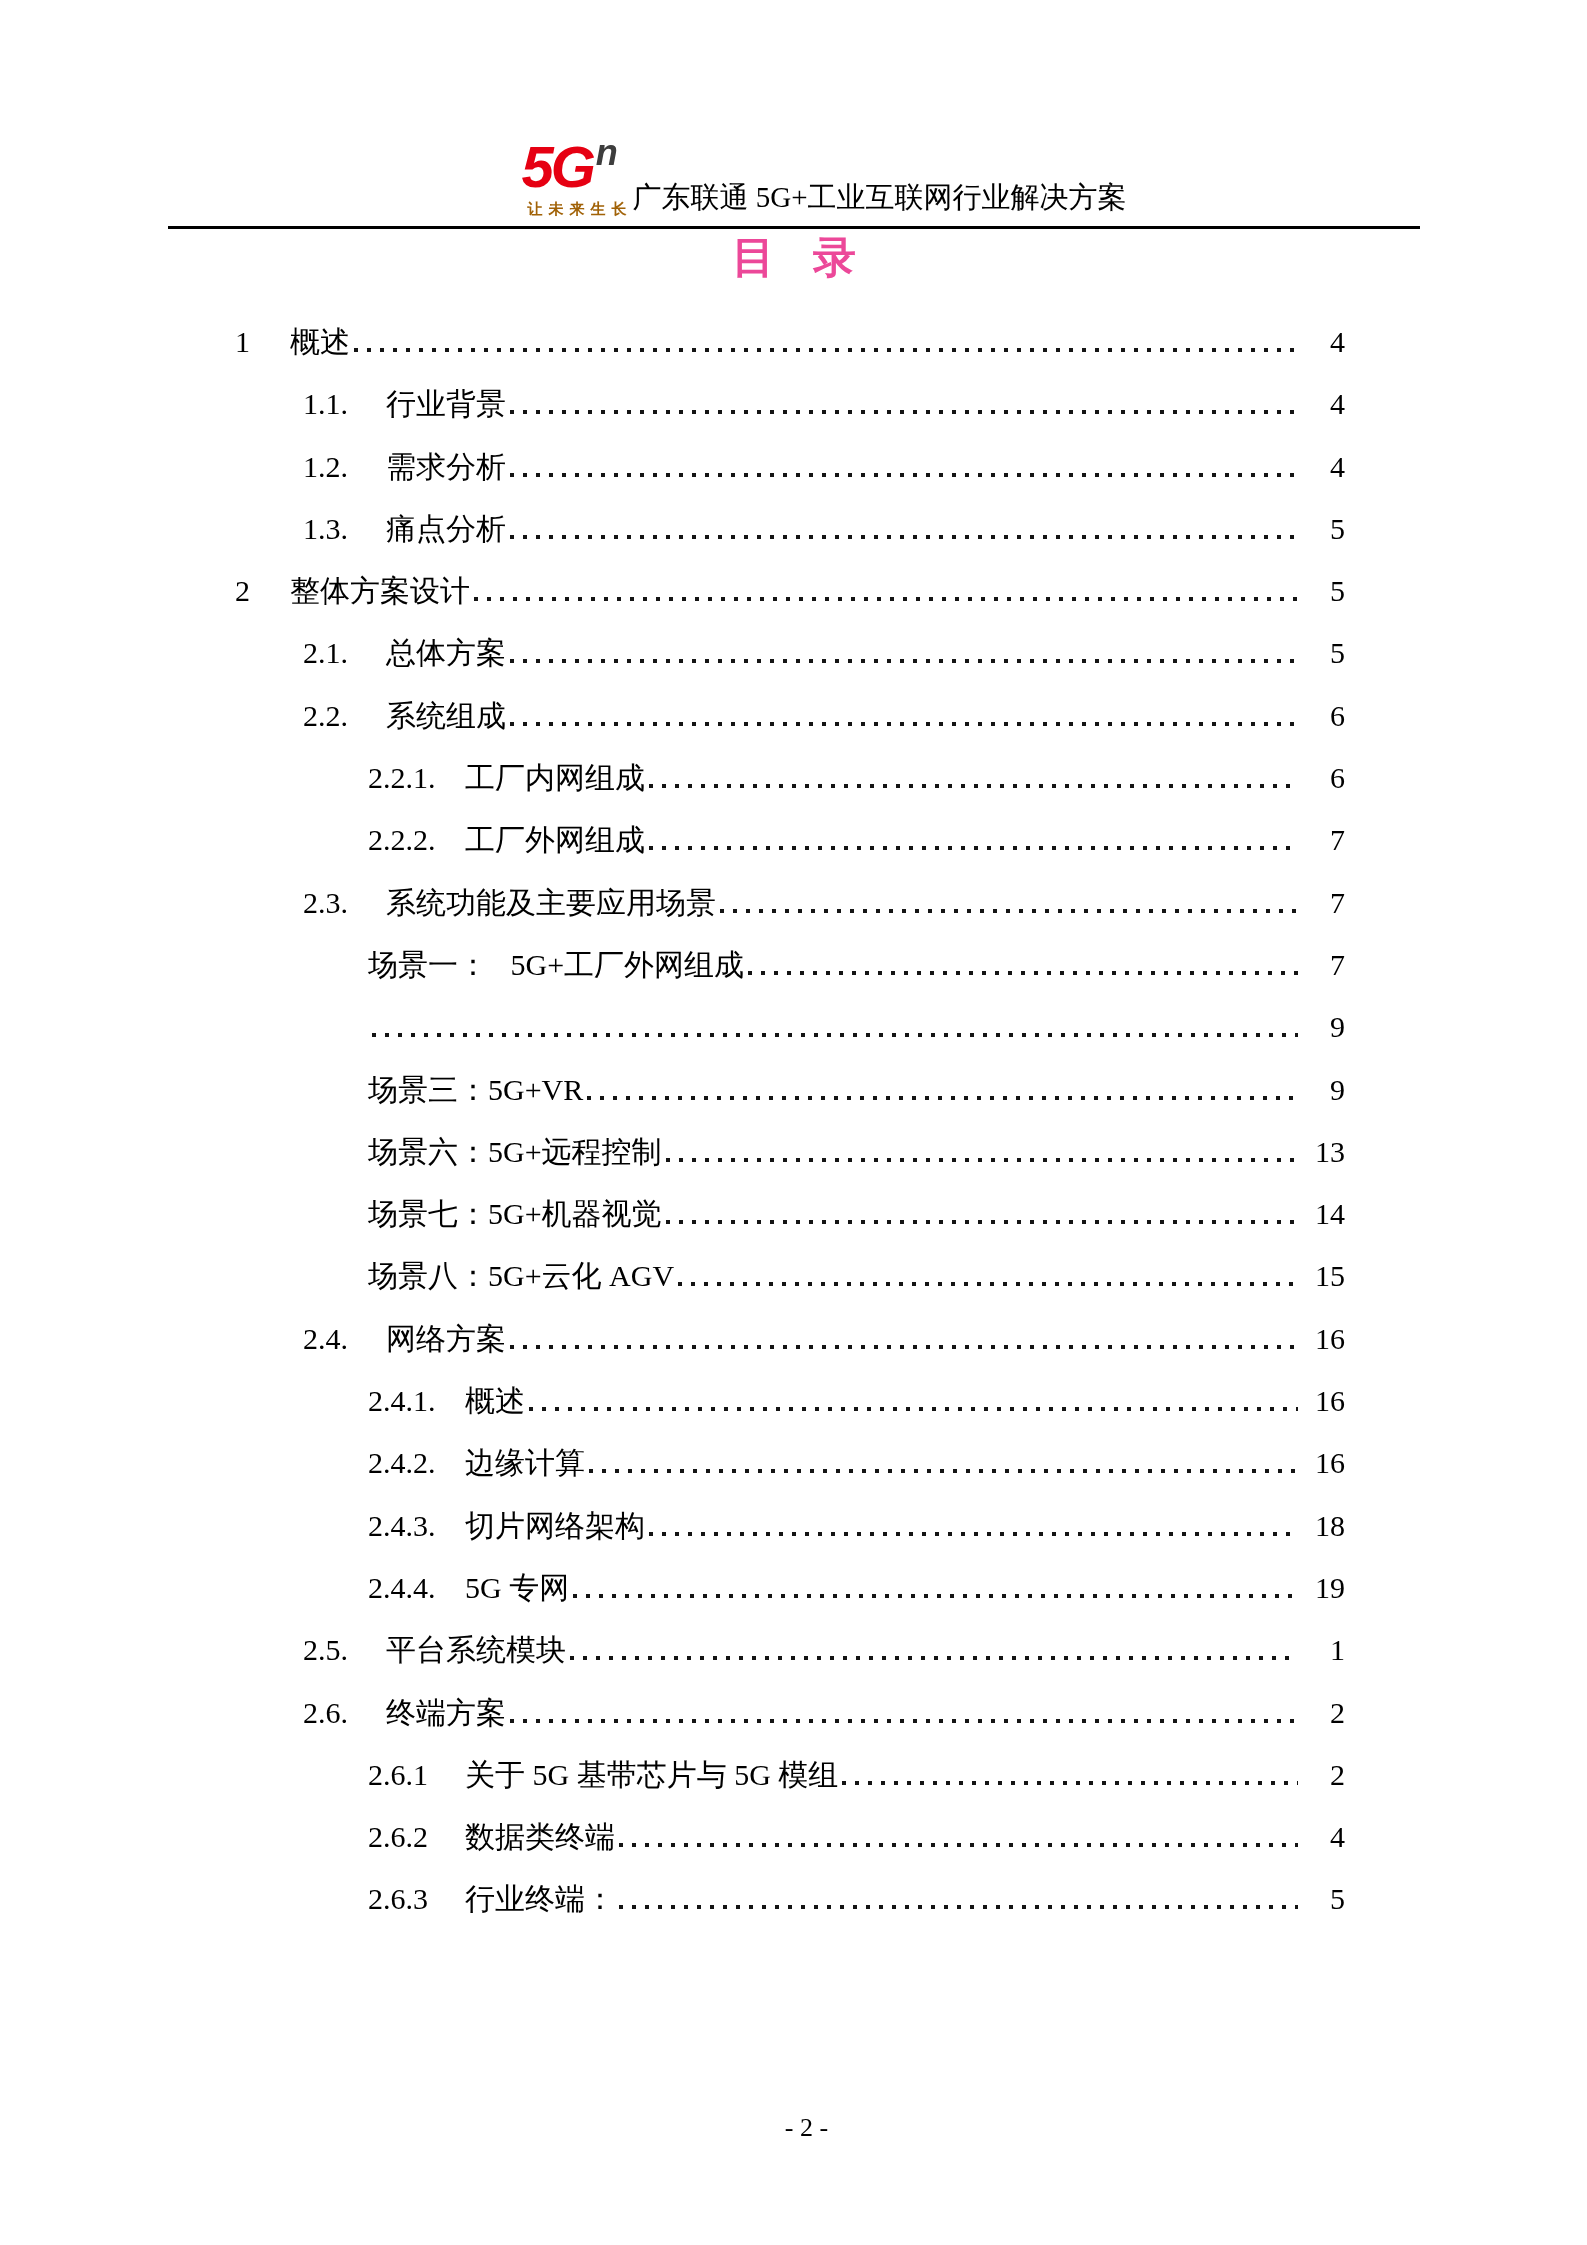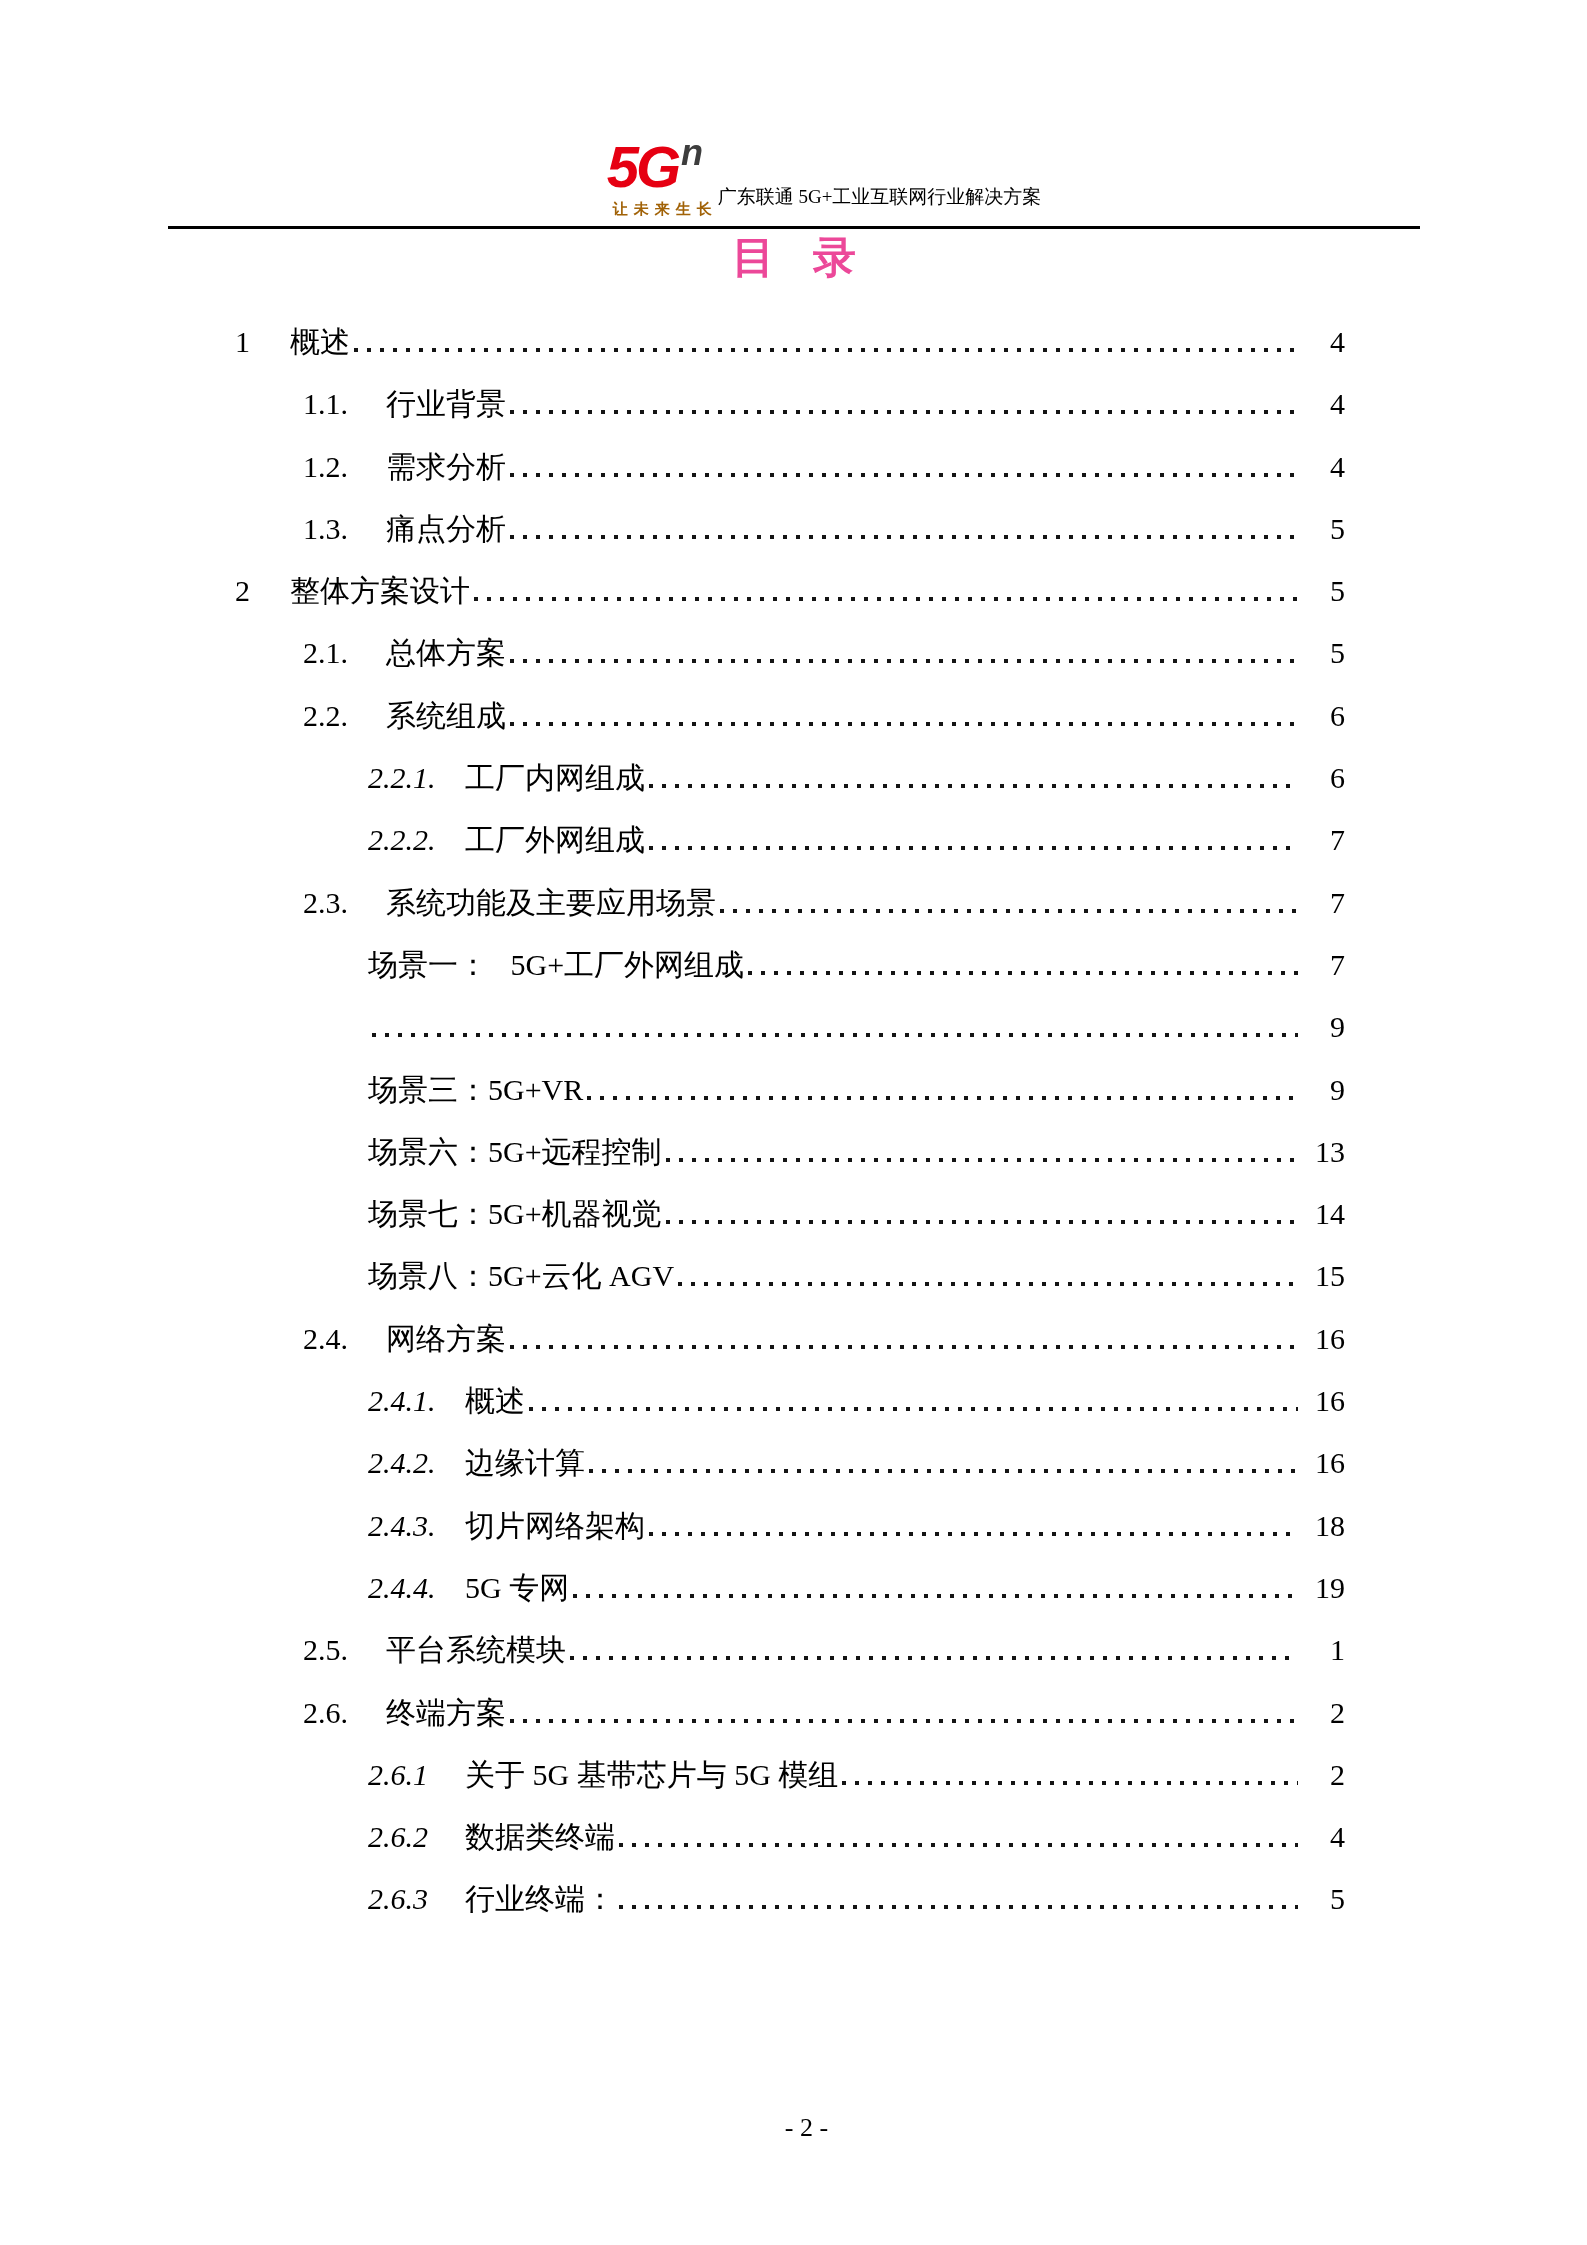--- a/index.html
+++ b/index.html
@@ -48,21 +48,21 @@
     margin-top: 7px;
     padding-left: 6px;
     font-family: Liberation Sans, sans-serif;
     font-weight: bold;
     font-size: 15px;
     letter-spacing: 6px;
     color: #a16207;
     white-space: pre;
   }
   .doc-title {
-    font-size: 19px;
+    font-size: 29px;
     line-height: 34px;
     padding-bottom: 2px;
     white-space: pre;
   }
   .header-rule {
     margin-top: 10px;
     border-top: 3px solid #000;
     height: 0;
   }
 
@@ -93,21 +93,21 @@
     white-space: pre;
   }
   .toc-row .num   { white-space: pre; }
   .toc-row .label { white-space: pre; text-align: center; }
   .lv1 { padding-left: 67px;  }
   .lv2 { padding-left: 135px; }
   .lv3 { padding-left: 200px; }
   .lvs { padding-left: 200px; }
   .lv1 .num { min-width: 55px; }
   .lv2 .num { min-width: 83px; }
-  .lv3 .num { min-width: 97px; font-style: italic; }
+  .lv3 .num { min-width: 97px; }
 
   .leader {
     flex: 1;
     height: 4px;
     margin: 0 5px 0 4px;
     background-image: repeating-linear-gradient(to right,
       #141414 0px, #141414 4px, transparent 4px, transparent 13px);
     background-position: left bottom;
   }
   .pagenum {

